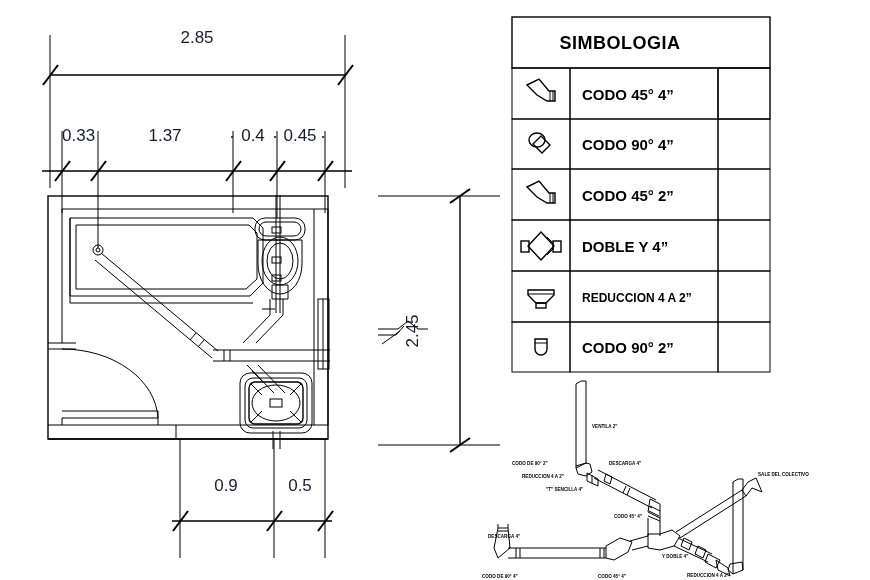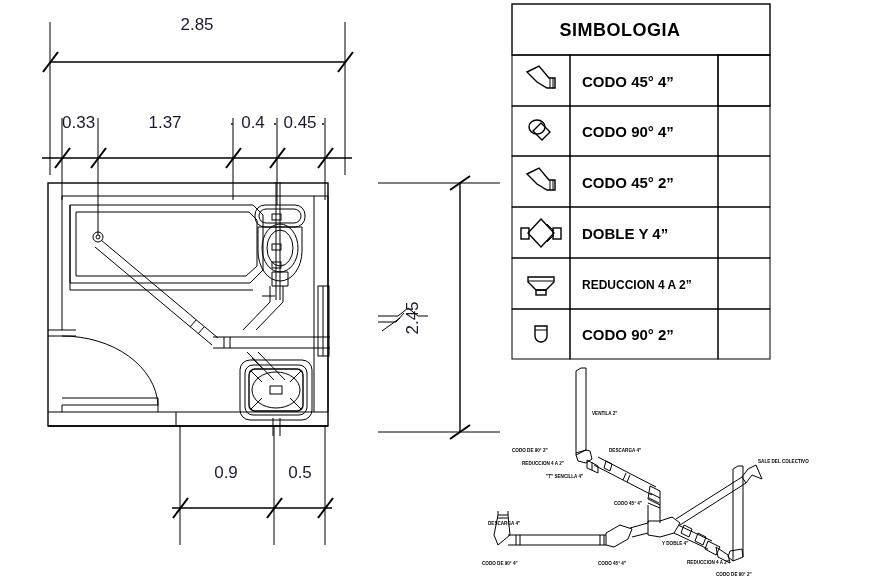--- a/index.html
+++ b/index.html
@@ -1,17 +1,17 @@
 <!DOCTYPE html>
 <html><head>
 <meta charset="utf-8">
 <style>
   html,body{margin:0;padding:0;background:#ffffff;}
   body{width:870px;height:580px;overflow:hidden;font-family:"Liberation Sans",sans-serif;}
-  #root{position:relative;width:870px;height:467px;background:#fff;}
+  #root{position:relative;width:870px;height:467px;background:#fff;margin-top:13px;}
   svg{display:block;}
   .dimtxt{font-family:"Liberation Sans",sans-serif;font-size:17px;fill:#1a1a2e;}
   .legendtitle{font-family:"Liberation Sans",sans-serif;font-size:18px;font-weight:bold;fill:#000;letter-spacing:.5px;}
   .legendlbl{font-family:"Liberation Sans",sans-serif;font-size:15px;font-weight:bold;fill:#000;}
   .legendlbl.small{font-size:12px;}
   .isolbl{font-family:"Liberation Sans",sans-serif;font-size:4.6px;font-weight:bold;fill:#000;}
   .ln{stroke:#000;fill:none;}
   .thin{stroke-width:1;}
   .med{stroke-width:1.4;}
   .thick{stroke-width:2;}

